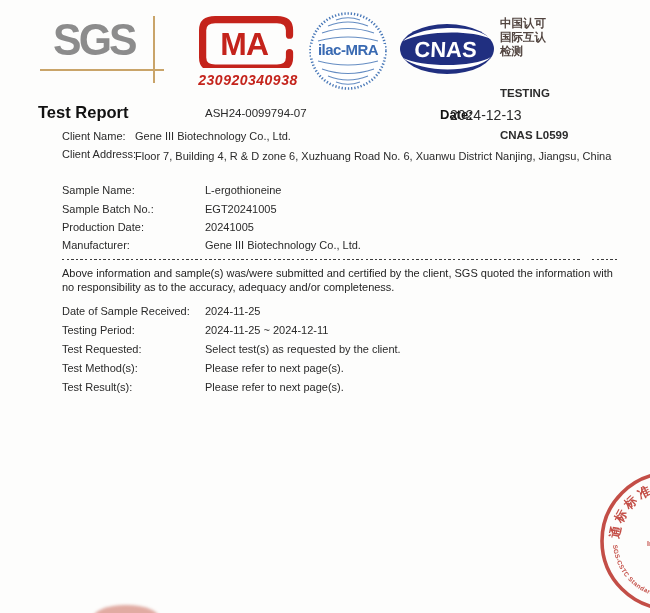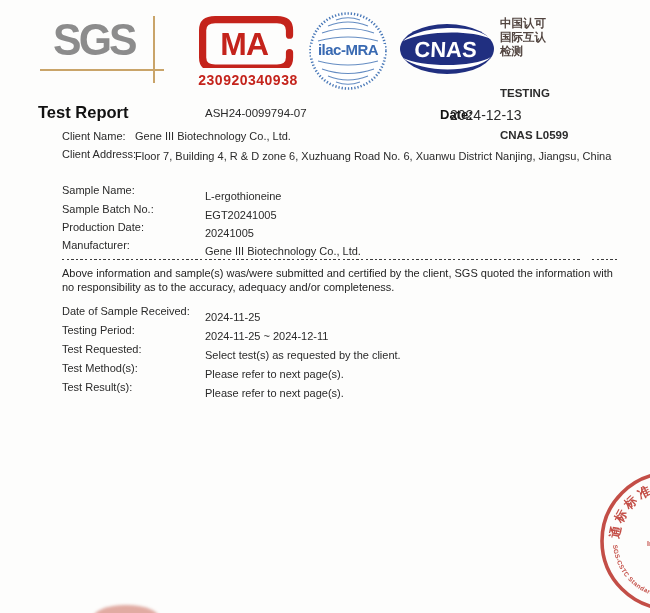--- a/index.html
+++ b/index.html
@@ -19,20 +19,21 @@
     transform:scaleX(.95);transform-origin:left top;line-height:52px;
   }
   .sgs-hline{position:absolute;left:0;top:57px;width:124px;height:2px;background:#c9a469;}
   .sgs-vline{position:absolute;left:113px;top:4px;width:2px;height:67px;background:#c9a469;}
 
   
   .logo-cma{left:192px;top:12px;width:112px;height:74px;text-align:center;}
   .cma-number{
     margin-top:0px;font-size:14px;color:#c4231b;letter-spacing:.5px;font-weight:bold;
     line-height:16px;
+    font-style:italic;
   }
 
   
   .logo-ilac{left:308px;top:11px;width:80px;height:80px;}
 
   
   .logo-cnas{left:398px;top:22px;width:98px;height:54px;}
 
   
   .accred{left:500px;top:16px;width:100px;line-height:14px;font-size:11.5px;}
@@ -43,21 +44,21 @@
   .title{left:38px;top:103px;font-size:16.5px;font-weight:bold;color:#111;}
   .report-no{left:205px;top:107px;font-size:11.5px;color:#2a2a2a;}
   .date-label{left:440px;top:107px;font-size:13px;font-weight:bold;color:#111;}
   .date-value{left:450px;top:107px;font-size:14px;color:#2a2a2a;}
 
   
   .row{position:absolute;font-size:11px;color:#2a2a2a;}
   .row .lbl{position:absolute;left:62px;top:0;white-space:nowrap;}
   .row .val{position:absolute;top:0;white-space:nowrap;}
   .client-row .val{left:135px;}
-  .wide-row .val{left:205px;margin-top:6px;}
+  .wide-row .val{left:205px;}
   .addr-val{left:135px;width:492px;white-space:normal !important;line-height:16.5px;}
 
   
   .divider{left:62px;top:259px;width:560px;height:2px;}
   .divider .seg{
     position:absolute;top:0;height:1.4px;
     background:repeating-linear-gradient(90deg,#3c3c3c 0 2.5px,transparent 2.5px 4.6px);
   }
   .divider .seg1{left:0;width:520px;}
   .divider .seg2{left:530px;width:28px;}

